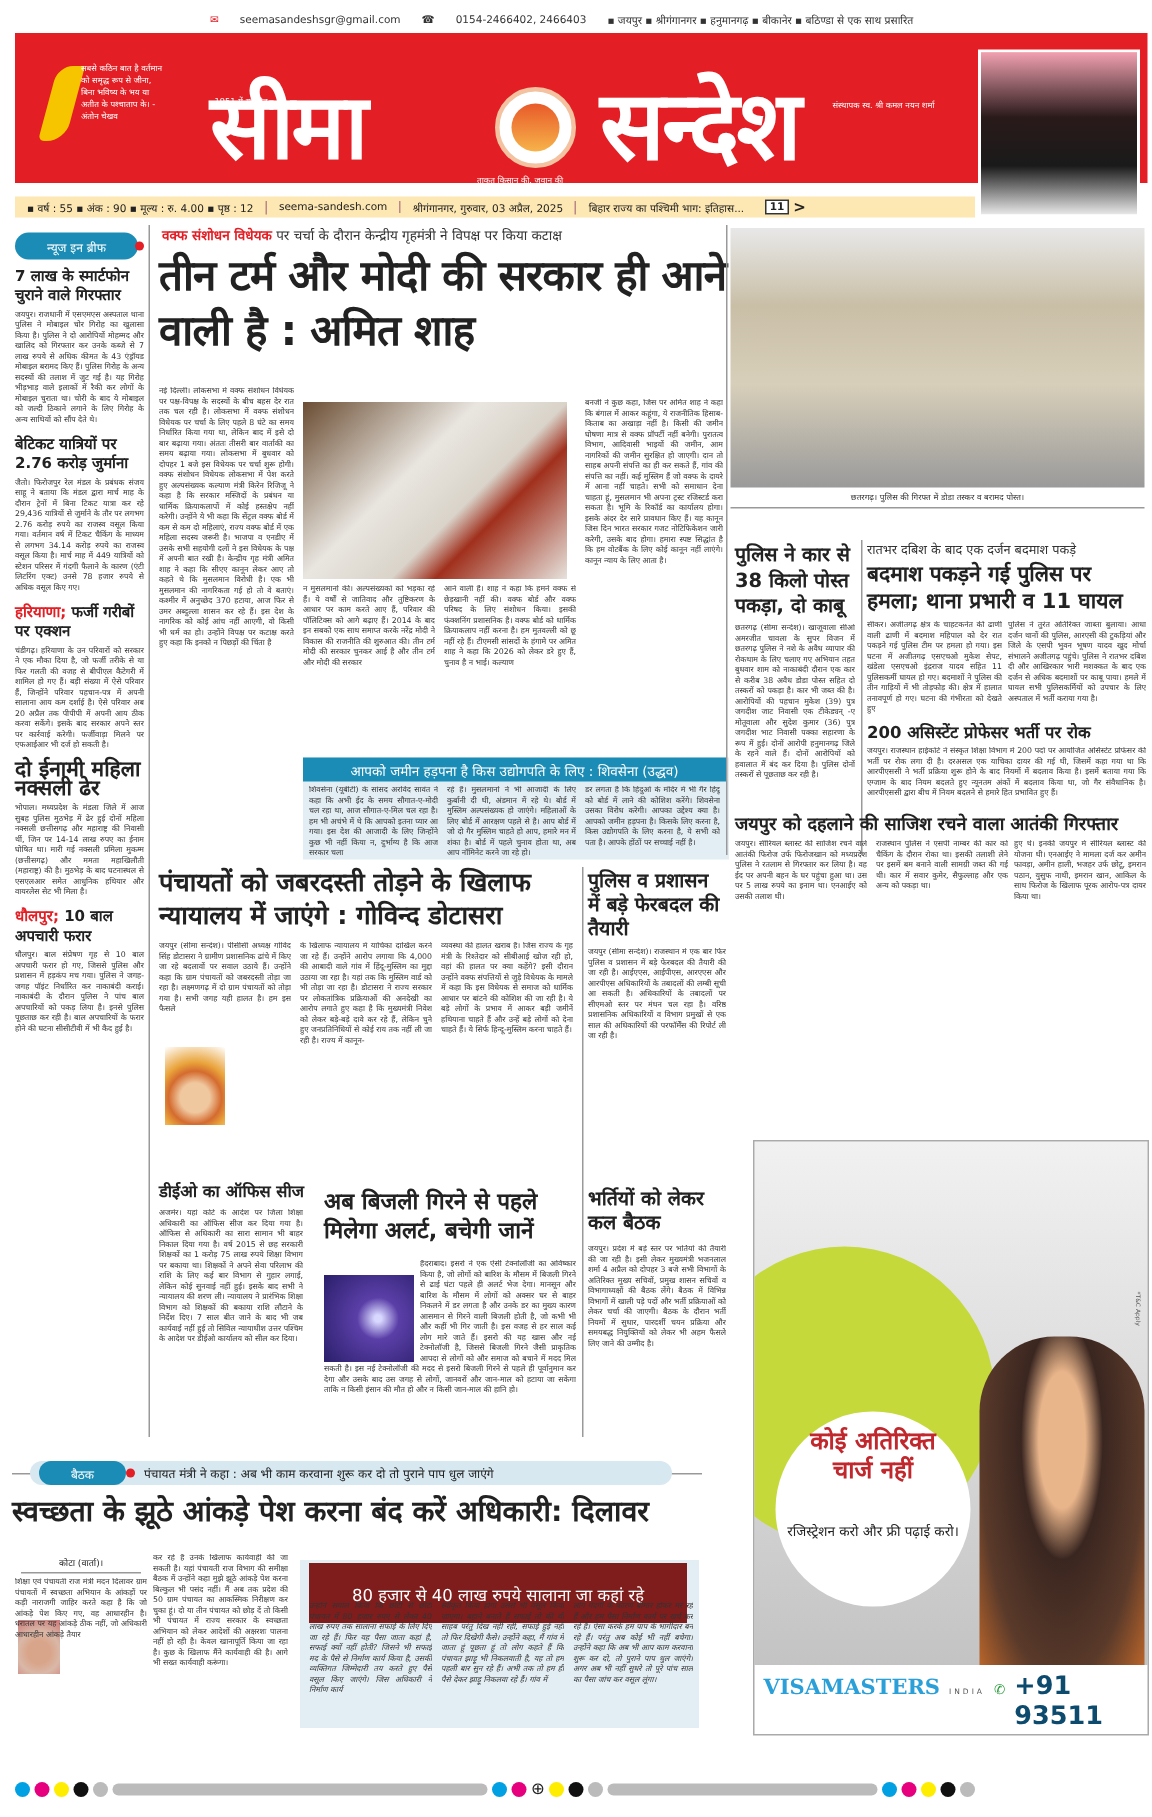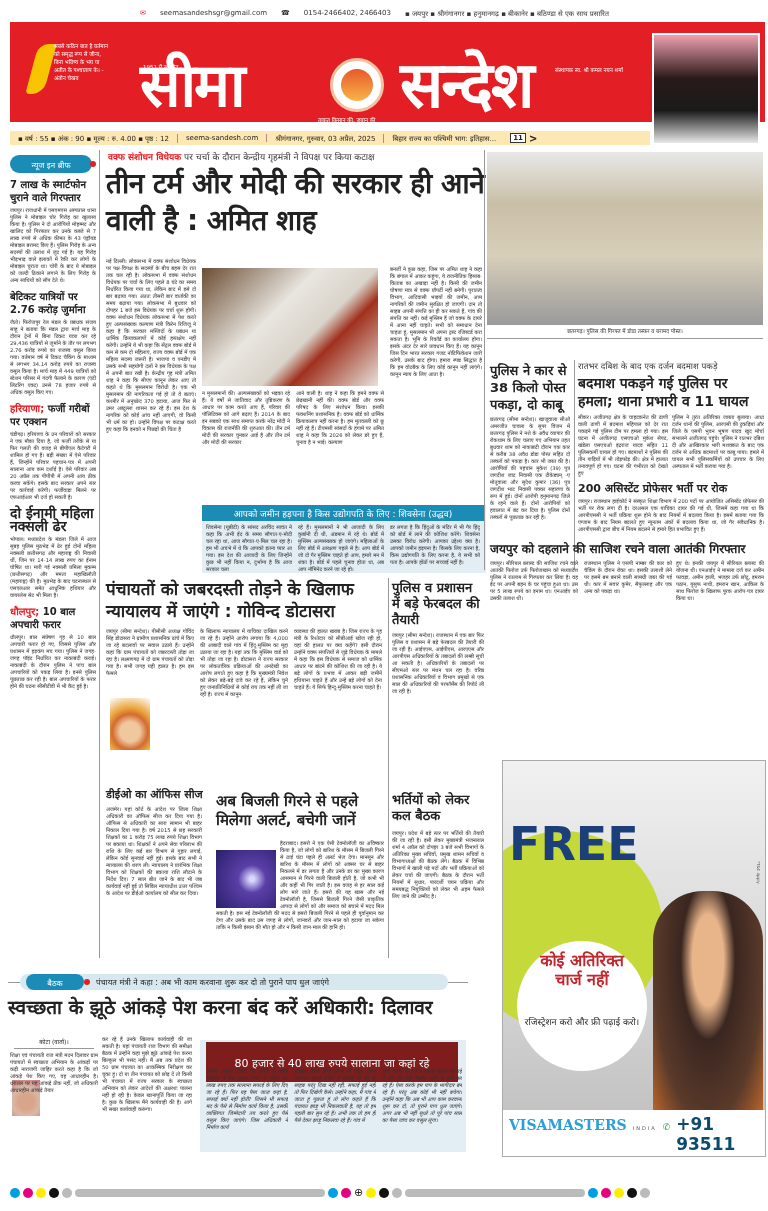--- a/index.html
+++ b/index.html
@@ -184,21 +184,20 @@
 
 <h3 class="abs bh" style="top:542px;left:490px;width:276px;font-size:12px">जयपुर को दहलाने की साजिश रचने वाला आतंकी गिरफ्तार</h3>
 <div class="abs body" style="top:560px;left:490px;width:88px;height:56px;overflow:hidden">जयपुर। सीरियल ब्लास्ट की साजिश रचने वाले आतंकी फिरोज उर्फ फिरोजखान को मध्यप्रदेश पुलिस ने रतलाम से गिरफ्तार कर लिया है। वह ईद पर अपनी बहन के घर पहुंचा हुआ था। उस पर 5 लाख रुपये का इनाम था। एनआईए को उसकी तलाश थी।</div>
 <div class="abs body" style="top:560px;left:584px;width:88px;height:56px;overflow:hidden">राजस्थान पुलिस ने एसपी नाम्बर की कार को चैकिंग के दौरान रोका था। इसकी तलाशी लेने पर इसमें बम बनाने वाली सामग्री जब्त की गई थी। कार में सवार कुमेर, सैफुल्लाह और एक अन्य को पकड़ा था।</div>
 <div class="abs body" style="top:560px;left:676px;width:88px;height:56px;overflow:hidden">हुए थे। इनकी जयपुर में सीरियल ब्लास्ट की योजना थी। एनआईए ने मामला दर्ज कर अमीन फावड़ा, अमीन हाली, भजहर उर्फ छोटू, इमरान पठान, युसुफ नाथी, इमरान खान, आकिल के साथ फिरोज के खिलाफ पूरक आरोप-पत्र दायर किया था।</div>
 
 <div class="abs ad">
   <div class="green"></div>
   <div class="white-circ"></div>
   <div class="girl"></div>
-  <div class="free">FREE</div>
   <div class="ielts"><br></div>
   <div class="hindi1">कोई अतिरिक्त चार्ज नहीं</div>
   <div class="hindi2">रजिस्ट्रेशन करो और फ्री पढ़ाई करो।</div>
   <div class="tac">*T&amp;C Apply</div>
   <div class="footer">
     <div style="display:flex;align-items:baseline;gap:6px">
       <span style="font-size:14px;font-weight:bold;color:#2a9fd8;font-family:'DejaVu Serif',serif">VISAMASTERS</span>
       <span style="font-size:5px;color:#555;letter-spacing:2px">INDIA</span>
       <span style="color:#2a9a3a;font-size:9px">✆</span>
       <span style="color:#0c4a6e;font-size:17px;font-weight:bold">+91 93511 88888</span>

